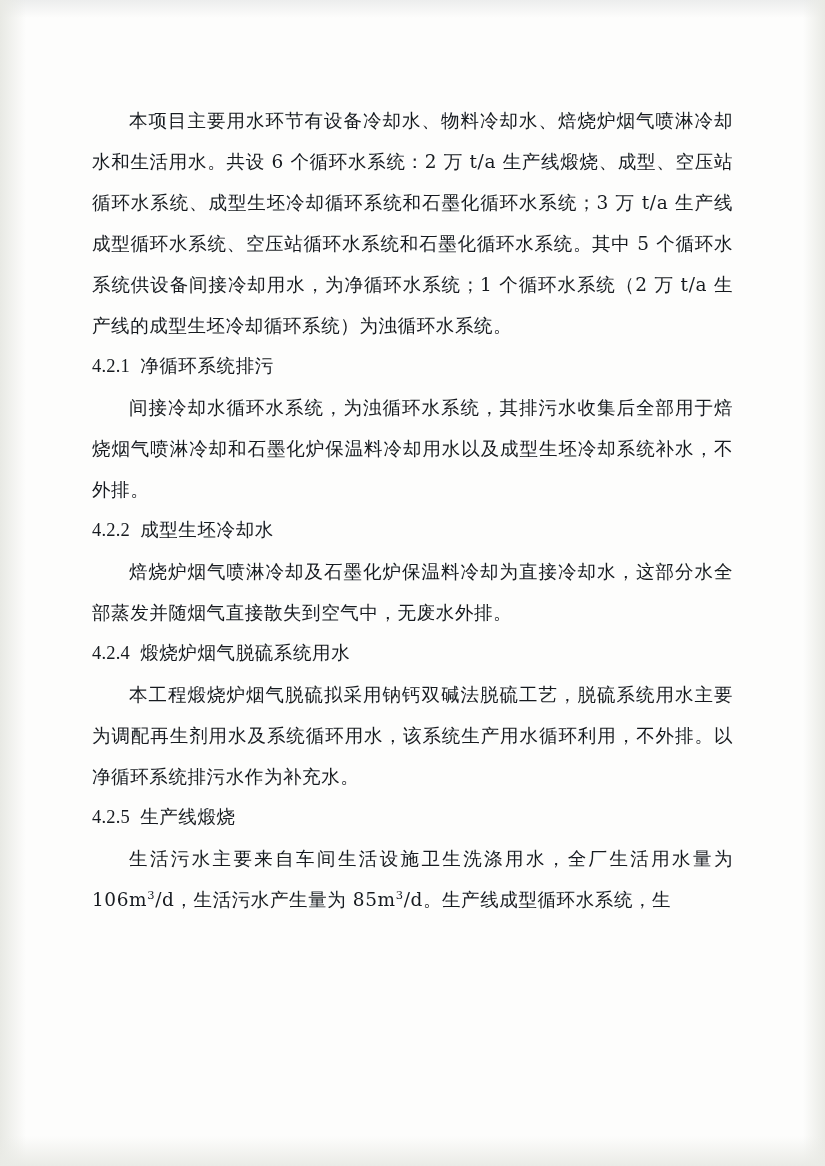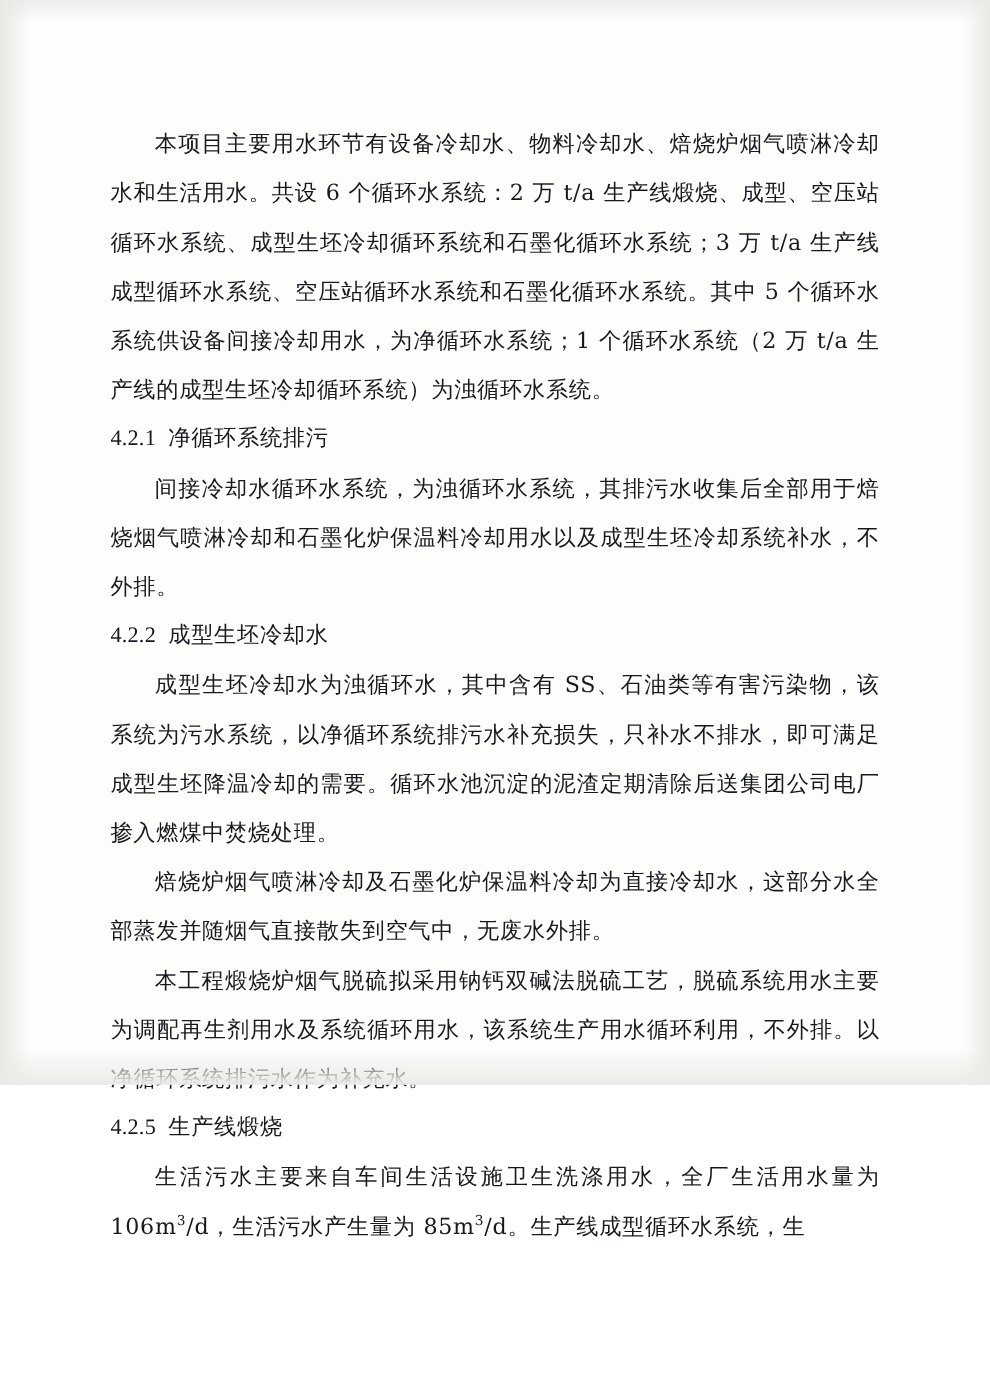--- a/index.html
+++ b/index.html
@@ -10,21 +10,21 @@
     width: 825px;
     height: 1166px;
     background: #ffffff;
     font-family: "DejaVu Serif", "Liberation Serif", serif;
     color: #15171a;
     overflow: hidden;
   }
   .page {
     position: relative;
     width: 825px;
-    height: 904px;
+    height: 1166px;
     background: #fdfdfc;
     box-sizing: border-box;
     padding: 100px 92px 40px 92px;
   }
   .doc-body {
     font-size: 18.5px;
     line-height: 41px;
     letter-spacing: 0.6px;
     color: #161a1f;
     text-align: justify;
@@ -93,19 +93,19 @@
   <div class="edge-top"></div>
   <div class="edge-left"></div>
   <div class="edge-right"></div>
   <div class="edge-bottom"></div>
 
   <div class="doc-body" id="doc-body">
       <p class="para">本项目主要用水环节有设备冷却水、物料冷却水、焙烧炉烟气喷淋冷却水和生活用水。共设 6 个循环水系统：2 万 t/a 生产线煅烧、成型、空压站循环水系统、成型生坯冷却循环系统和石墨化循环水系统；3 万 t/a 生产线成型循环水系统、空压站循环水系统和石墨化循环水系统。其中 5 个循环水系统供设备间接冷却用水，为净循环水系统；1 个循环水系统（2 万 t/a 生产线的成型生坯冷却循环系统）为浊循环水系统。</p>
       <div class="heading"><span class="num">4.2.1</span><span class="sp"></span><span>净循环系统排污</span></div>
       <p class="para">间接冷却水循环水系统，为浊循环水系统，其排污水收集后全部用于焙烧烟气喷淋冷却和石墨化炉保温料冷却用水以及成型生坯冷却系统补水，不外排。</p>
       <div class="heading"><span class="num">4.2.2</span><span class="sp"></span><span>成型生坯冷却水</span></div>
-      <p class="para">成型生坯冷却水为浊循环水，其中含有 SS、石油类等有害污染物，该系统为污水系统，以净循环系统排污水补充损失，只补水不排水，即可满足成型生坯降温冷却的需要。循环水池沉淀的泥渣定期清除后送集团公司电厂掺入燃煤中焚烧处理。</p>
       <p class="para">焙烧炉烟气喷淋冷却及石墨化炉保温料冷却为直接冷却水，这部分水全部蒸发并随烟气直接散失到空气中，无废水外排。</p>
+      <div class="heading"><span class="num">4.2.4</span><span class="sp"></span><span>煅烧炉烟气脱硫系统用水</span></div>
       <p class="para">本工程煅烧炉烟气脱硫拟采用钠钙双碱法脱硫工艺，脱硫系统用水主要为调配再生剂用水及系统循环用水，该系统生产用水循环利用，不外排。以净循环系统排污水作为补充水。</p>
       <div class="heading"><span class="num">4.2.5</span><span class="sp"></span><span>生产线煅烧</span></div>
       <p class="para"><span>生活污水主要来自车间生活设施卫生洗涤用水，全厂生活用水量为 106m</span><sup>3</sup><span>/d，生活污水产生量为 85m</span><sup>3</sup><span>/d。生产线成型循环水系统，生</span></p>
     </div>
 </div>
 
 </body></html>

